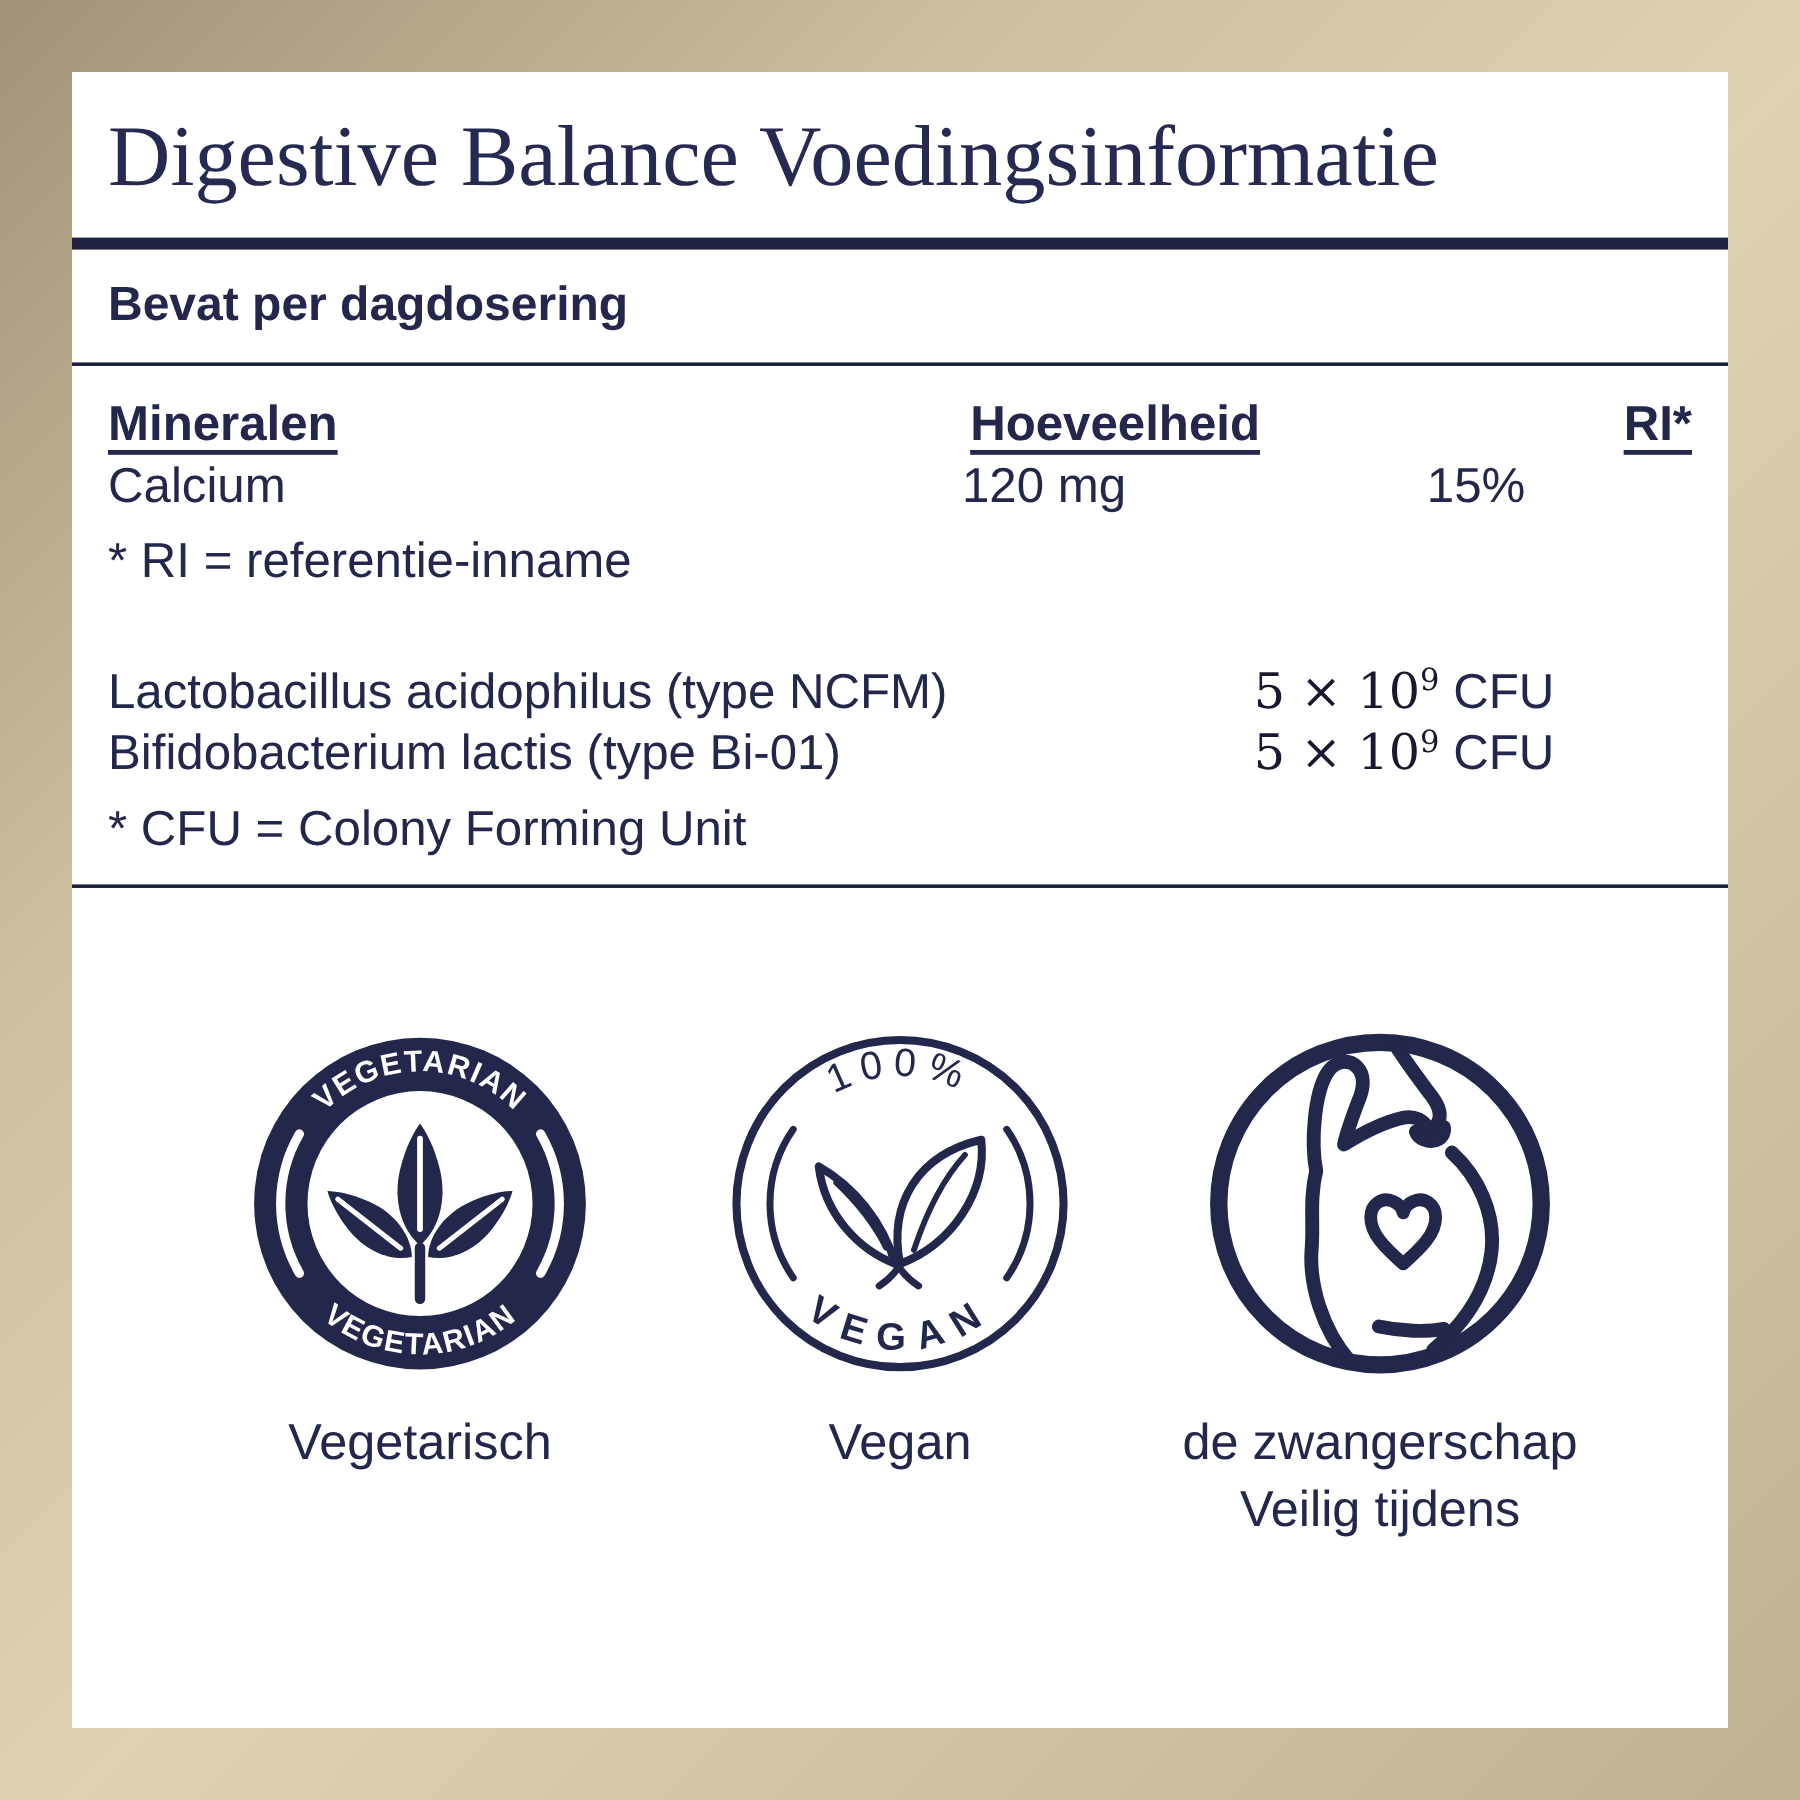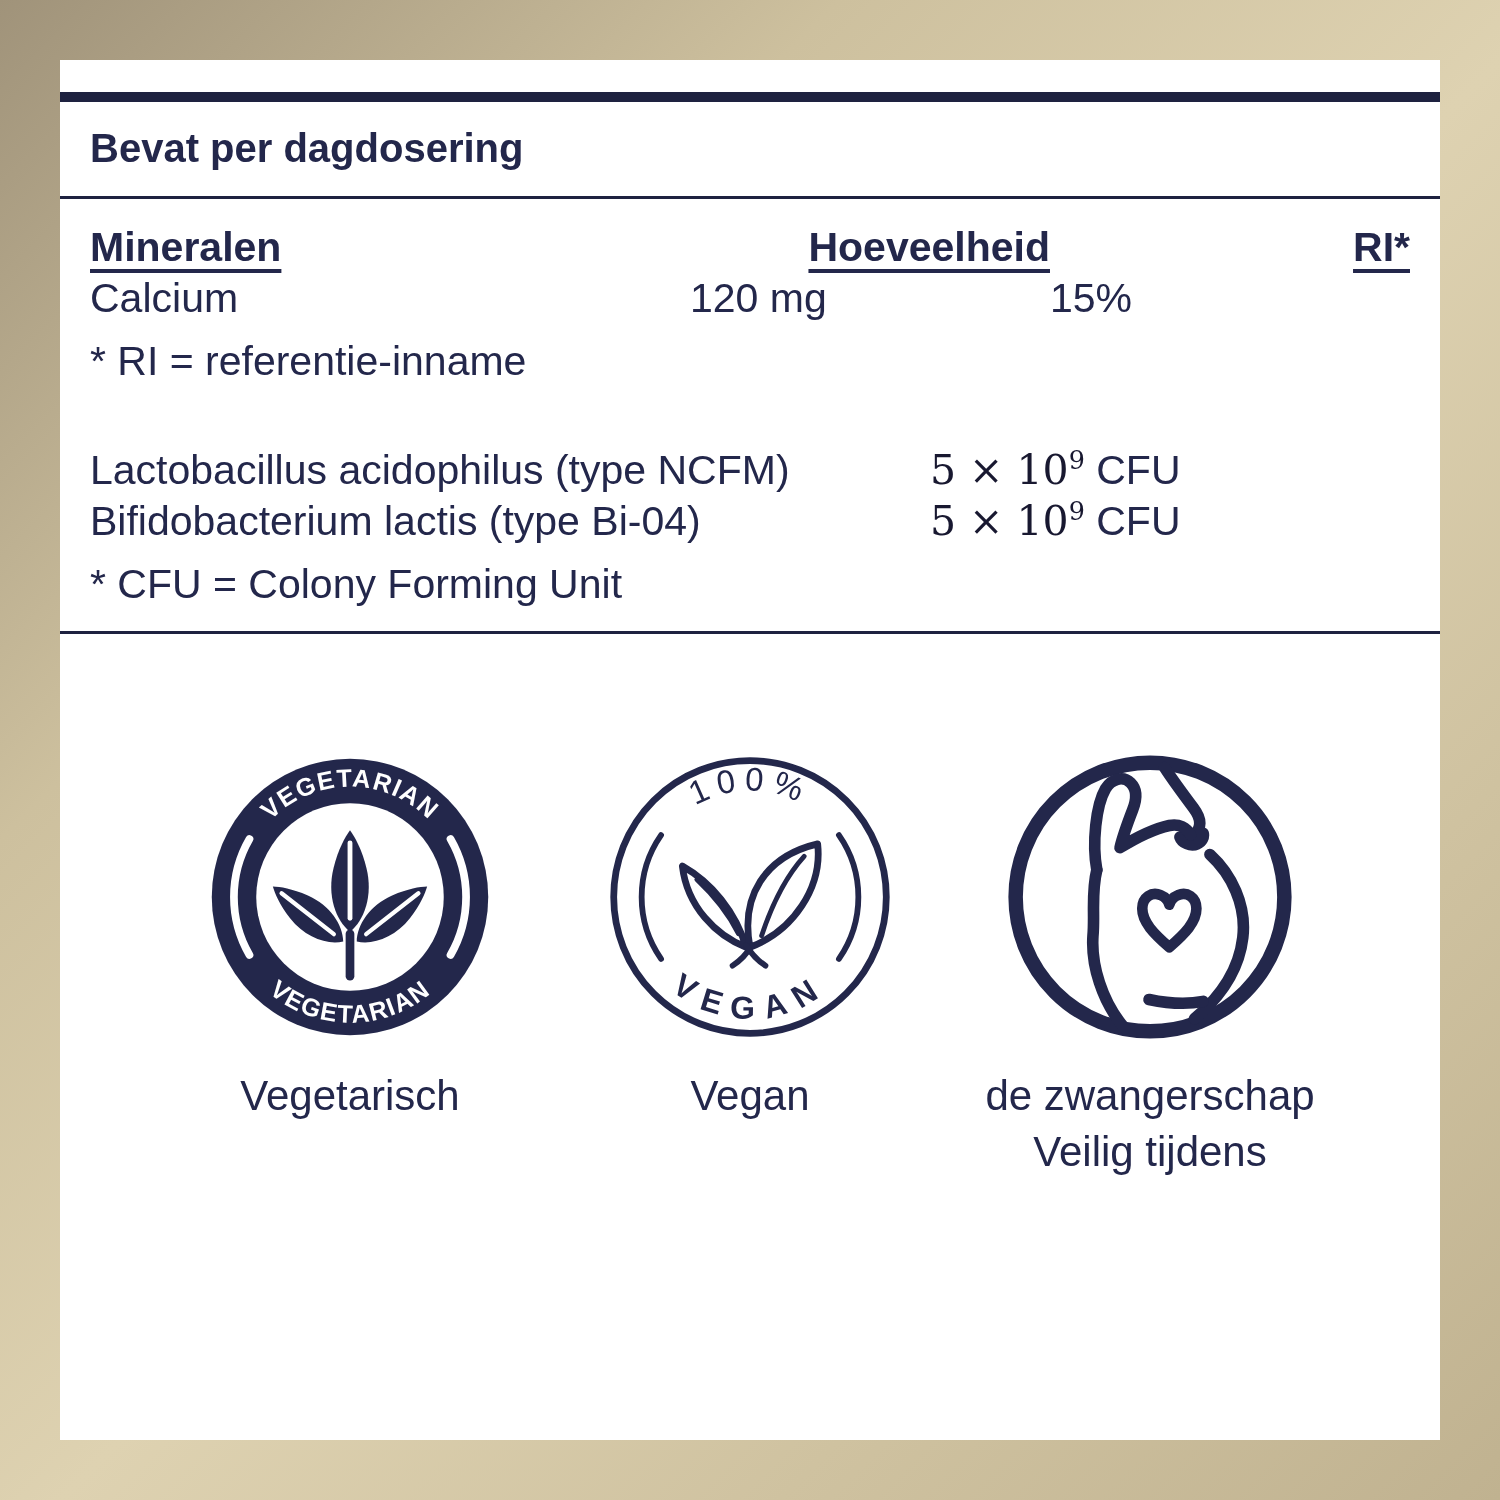--- a/index.html
+++ b/index.html
@@ -53,21 +53,21 @@
   .tbl-probiotics{margin-top:68px;}
   .trow{
     display:grid;
     align-items:baseline;
     line-height:1;
     font-size:41px;
   }
   .trow + .trow{margin-top:10px;}
   .cols-3{grid-template-columns:1fr 360px 360px;}
   .cols-2{grid-template-columns:1fr 480px;}
-  .c-amt,.c-ri,.c-cfu{text-align:left;}
+  .c-amt,.c-ri,.c-cfu{text-align:center;}
   .thead .cell{
     font-weight:700;
     text-decoration:underline;
     text-decoration-thickness:4px;
     text-underline-offset:8px;
   }
   .thead .c-amt,.thead .c-ri,.thead .c-cfu{justify-self:end;}
   .footnote{margin-top:22px;font-size:41px;line-height:1;}
   .math{
     font-family:"DejaVu Serif", serif;
@@ -102,20 +102,21 @@
     font-family:"Liberation Sans", sans-serif;
     font-weight:700;
   }
 </style>
 </head>
 <body>
 
 <div class="stage">
   <div class="card">
 
+    <h1 class="title">Digestive Balance Voedingsinformatie</h1>
 
     <div class="rule rule-thick"></div>
 
     <div class="subtitle">Bevat per dagdosering</div>
 
     <div class="rule rule-thin rule-sub"></div>
 
     <div class="tbl">
       <div class="trow cols-3 thead">
         <span class="cell c-name">Mineralen</span>
@@ -129,21 +130,21 @@
       </div>
       <div class="footnote">* RI = referentie-inname</div>
     </div>
 
     <div class="tbl tbl-probiotics">
       <div class="trow cols-2">
         <span class="c-name">Lactobacillus acidophilus (type NCFM)</span>
         <span class="c-cfu"><span class="math"><span>5 × 10</span><sup>9</sup></span><span class="cfu-unit"> CFU</span></span>
       </div>
       <div class="trow cols-2">
-        <span class="c-name">Bifidobacterium lactis (type Bi-04)</span>
+        <span class="c-name">Bifidobacterium lactis (type Bi-01)</span>
         <span class="c-cfu"><span class="math"><span>5 × 10</span><sup>9</sup></span><span class="cfu-unit"> CFU</span></span>
       </div>
       <div class="footnote">* CFU = Colony Forming Unit</div>
     </div>
 
     <div class="rule rule-thin rule-bottom"></div>
 
     <div class="badges">
 
       <div class="badge-col">

